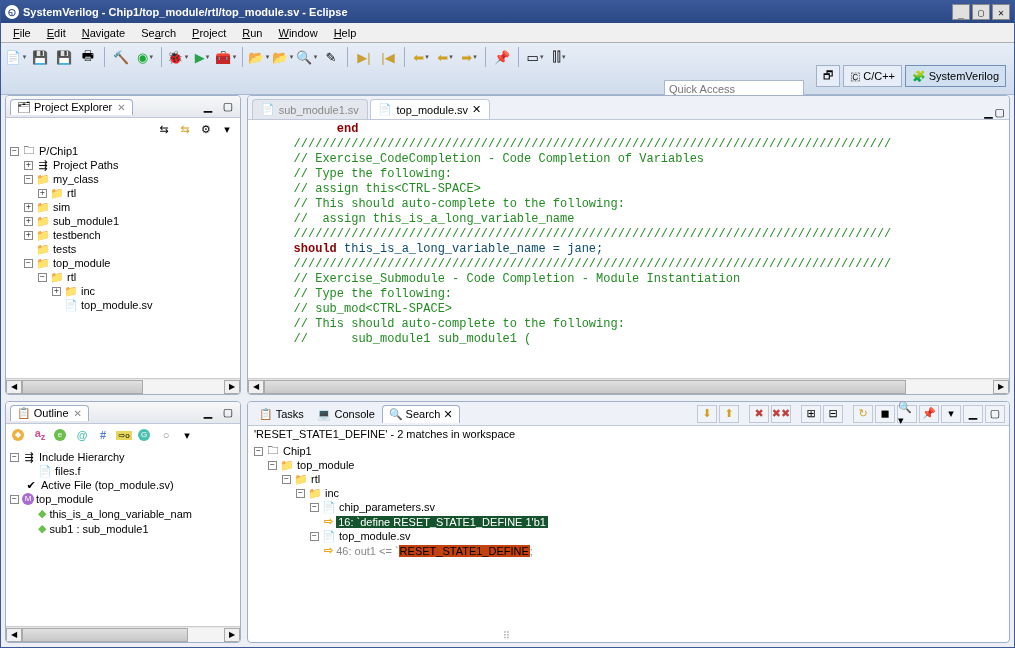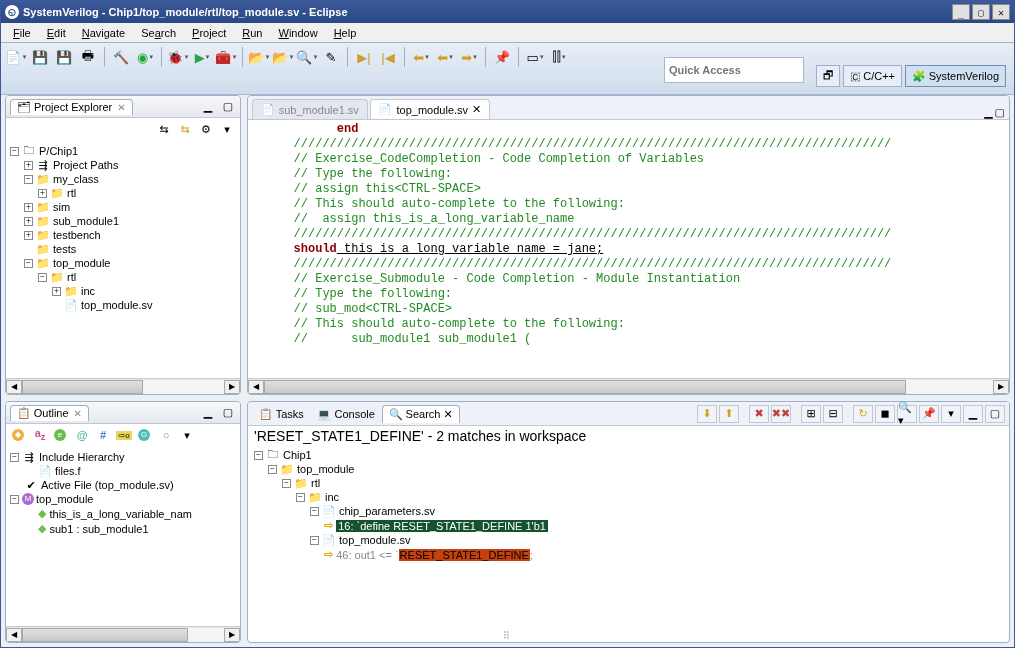--- a/index.html
+++ b/index.html
@@ -16,21 +16,21 @@
 .menubar { height: 20px; background: #f0f0f0; border-bottom: 1px solid #b0b0b0; display: flex; align-items: center; padding: 0 4px; }
 .menubar .menuitem { padding: 2px 8px; cursor: default; }
 .menubar .menuitem .ul { text-decoration: underline; }
 
 
 .toolbar { height: 52px; background: linear-gradient(#e8eef7, #d0dcec); border-bottom: 1px solid #a8b8d0; padding: 2px 4px; position: relative; }
 .toolbar-row { display: flex; align-items: center; gap: 2px; height: 24px; }
 .tbtn { width: 22px; height: 22px; display: flex; align-items: center; justify-content: center; border: 1px solid transparent; font-size: 13px; }
 .tbtn.drop::after { content: "▾"; font-size: 7px; margin-left: 1px; color: #555; }
 .tsep { width: 1px; height: 20px; background: #a0b0c8; margin: 0 3px; }
-.quick-access { position: absolute; right: 210px; top: 14px; width: 140px; height: 18px; border: 1px solid #a8b8d0; background: #fff; padding: 12px 4px; font-size: 11px; color: #888; font-weight: bold; }
+.quick-access { position: absolute; right: 210px; top: 37px; width: 140px; height: 18px; border: 1px solid #a8b8d0; background: #fff; padding: 4px 4px; font-size: 11px; color: #888; }
 .perspective { position: absolute; right: 8px; top: 22px; display: flex; gap: 3px; align-items: center; }
 .persp-btn { height: 22px; padding: 0 6px; border: 1px solid #a0b0c8; background: #e8eef7; display: flex; align-items: center; gap: 3px; font-size: 11px; }
 .persp-btn.active { background: #d0e0f0; border-color: #7090b8; }
 
 
 .main { position: absolute; top: 94px; left: 4px; right: 4px; bottom: 4px; display: grid; grid-template-columns: 236px 1fr; grid-template-rows: 300px 1fr; gap: 6px; }
 .panel { background: #fff; border: 1px solid #a0b0c8; border-radius: 4px; display: flex; flex-direction: column; overflow: hidden; }
 .panel-right-stretch { grid-column: 2; grid-row: 1; }
 .panel-bottom-right { grid-column: 2; grid-row: 2; }
 .panel-left-top { grid-column: 1; grid-row: 1; }
@@ -65,34 +65,34 @@
 
 .editor-tabs { height: 24px; background: #eef2f8; display: flex; align-items: flex-end; padding: 0 4px; gap: 2px; border-bottom: 1px solid #c0c8d8; }
 .editor-tab { padding: 3px 8px; display: flex; align-items: center; gap: 4px; border: 1px solid #c0c8d8; border-bottom: none; border-radius: 4px 4px 0 0; background: #e4e8ee; color: #888; font-size: 11px; }
 .editor-tab.active { background: #fff; color: #000; }
 .editor-body { flex: 1; overflow: auto; font-family: "Courier New", monospace; font-size: 12px; line-height: 15px; padding: 2px 0 2px 24px; position: relative; background: #fff; }
 .code-line { white-space: pre; }
 .kw-assign { color: #8b0000; font-weight: bold; }
 .kw-end { color: #8b0000; font-weight: bold; }
 .comment { color: #228b22; }
 .highlight-line { background: #e6f0fb; display: block; margin-left: -24px; padding-left: 24px; }
-.code-ident { color: #000000; text-decoration: underline; }
+.code-ident { color: #0c4a6e; }
 
 
 .outline-body { flex: 1; padding: 4px; overflow: auto; font-size: 11px; }
 .outline-row { white-space: nowrap; padding: 1px 0; display: flex; align-items: center; }
 
 
 .search-header { height: 24px; background: #eef2f8; display: flex; align-items: center; padding: 0 4px; border-bottom: 1px solid #c0c8d8; }
 .search-tab { padding: 2px 6px; display: flex; align-items: center; gap: 3px; font-size: 11px; border: 1px solid transparent; border-bottom: none; }
 .search-tab.active { background: #fff; border-color: #a0b0c8; border-radius: 4px 4px 0 0; }
 .search-tools { margin-left: auto; display: flex; gap: 2px; }
 .stool { width: 20px; height: 18px; border: 1px solid #c0c8d8; background: #f0f4f8; display: flex; align-items: center; justify-content: center; font-size: 11px; }
 .stool.sep { border: none; background: none; width: 6px; }
-.search-summary { padding: 2px 6px; font-size: 14px; background: #fff; }
+.search-summary { padding: 2px 6px; font-size: 11px; background: #fff; }
 .search-tree { padding: 2px 6px; flex: 1; overflow: auto; font-size: 11px; }
 .search-row { white-space: nowrap; padding: 1px 0; display: flex; align-items: center; }
 .search-hit { background: #14532d; color: #fff; padding: 0 2px; }
 .search-hit-gray { background: #c2410c; padding: 0 1px; }
 .search-arrow { color: #e6a817; font-weight: bold; margin-right: 3px; }
 
 .mini-icon { display: inline-block; width: 12px; height: 12px; border-radius: 50%; text-align: center; line-height: 12px; font-size: 8px; color: #fff; margin-right: 2px; }
 .dot-green { background: #6bbf4b; }
 .dot-purple { background: #a86bcf; }
 

